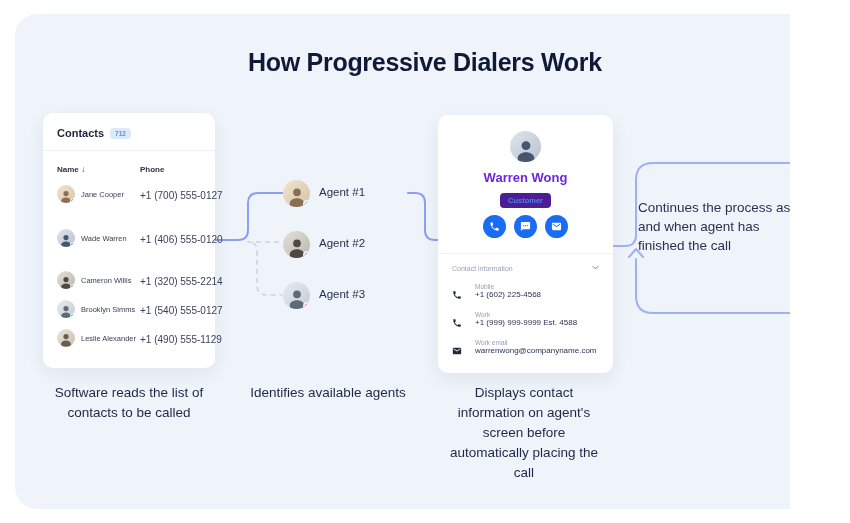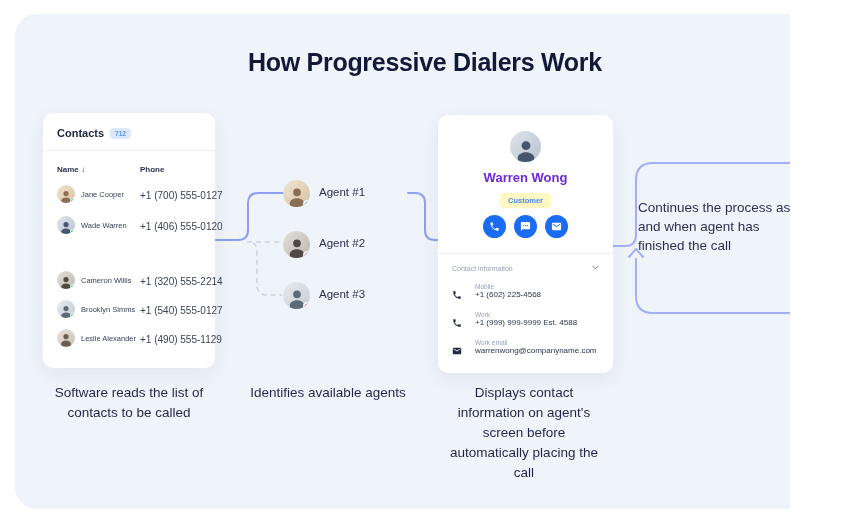--- a/index.html
+++ b/index.html
@@ -43,21 +43,21 @@
   .agent { position:absolute; left:283px; height:27px; }
   .agent .avatar { position:absolute; left:0; top:0; width:27px; height:27px; }
   .agent .dot { width:8px; height:8px; right:-1px; bottom:-1px; border:2px solid #eff3fa; }
   .agent .lbl { position:absolute; left:36px; top:6px; font-size:11.5px; font-weight:500; color:#2a3150; white-space:nowrap; }
 
   
   #profileCard { left:438px; top:115px; width:175px; height:258px; }
   .pc-avatar { position:absolute; left:72px; top:16px; width:31px; height:31px; }
   .pc-name { position:absolute; left:0; top:55px; width:175px; text-align:center; font-size:13px; font-weight:700; color:#6d28d9; }
   .pc-badge-wrap { position:absolute; left:0; top:74px; width:175px; text-align:center; }
-  .pc-badge { display:inline-block; font-size:7.5px; font-weight:600; color:#4a86f0; background:#fef9c3; padding:3px 8px; border-radius:4px; }
+  .pc-badge { display:inline-block; font-size:7.5px; font-weight:600; color:#4a86f0; background:#4c1d95; padding:3px 8px; border-radius:4px; }
   .pc-actions { position:absolute; left:0; top:100px; width:175px; display:flex; justify-content:center; gap:8px; }
   .act-btn { width:23px; height:23px; border-radius:50%; background:#1a6cf3; display:flex; align-items:center; justify-content:center; border:none; }
   .act-btn svg { width:11px; height:11px; fill:#ffffff; }
   .pc-div { position:absolute; left:0; top:138px; width:175px; height:1px; background:#edf0f5; }
   .pc-sec { position:absolute; left:14px; top:150px; font-size:7px; color:#9aa1b5; }
   .pc-chev { position:absolute; right:12px; top:147px; width:11px; height:11px; stroke:#6a7186; fill:none; stroke-width:2; }
   .pc-field { position:absolute; left:14px; width:150px; }
   .pc-field .ficon { position:absolute; left:0; top:7px; width:10px; height:10px; fill:#23293d; }
   .pc-field .flabel { position:absolute; left:23px; top:0; font-size:6.5px; color:#9aa1b5; }
   .pc-field .fvalue { position:absolute; left:23px; top:7px; font-size:8px; font-weight:500; color:#2b3350; white-space:nowrap; }
@@ -105,21 +105,21 @@
     <div class="cc-row" style="top:70px">
       <span class="avatar t1">
           <svg viewBox="0 0 24 24">
             <path d="M12 11.5a4.3 4.3 0 1 0 0-8.6 4.3 4.3 0 0 0 0 8.6zm0 2.2c-4.4 0-8 2.5-8 5.6V24h16v-4.7c0-3.1-3.6-5.6-8-5.6z"></path>
           </svg>
           <span class="dot dot-online"></span>
         </span>
       <span class="nm">Jane Cooper</span>
       <span class="ph">+1 (700) 555-0127</span>
     </div>
-    <div class="cc-row" style="top:101px">
+    <div class="cc-row" style="top:114px">
       <span class="avatar t2">
           <svg viewBox="0 0 24 24">
             <path d="M12 11.5a4.3 4.3 0 1 0 0-8.6 4.3 4.3 0 0 0 0 8.6zm0 2.2c-4.4 0-8 2.5-8 5.6V24h16v-4.7c0-3.1-3.6-5.6-8-5.6z"></path>
           </svg>
           <span class="dot dot-online"></span>
         </span>
       <span class="nm">Wade Warren</span>
       <span class="ph">+1 (406) 555-0120</span>
     </div>
     <div class="cc-row" style="top:156px">

